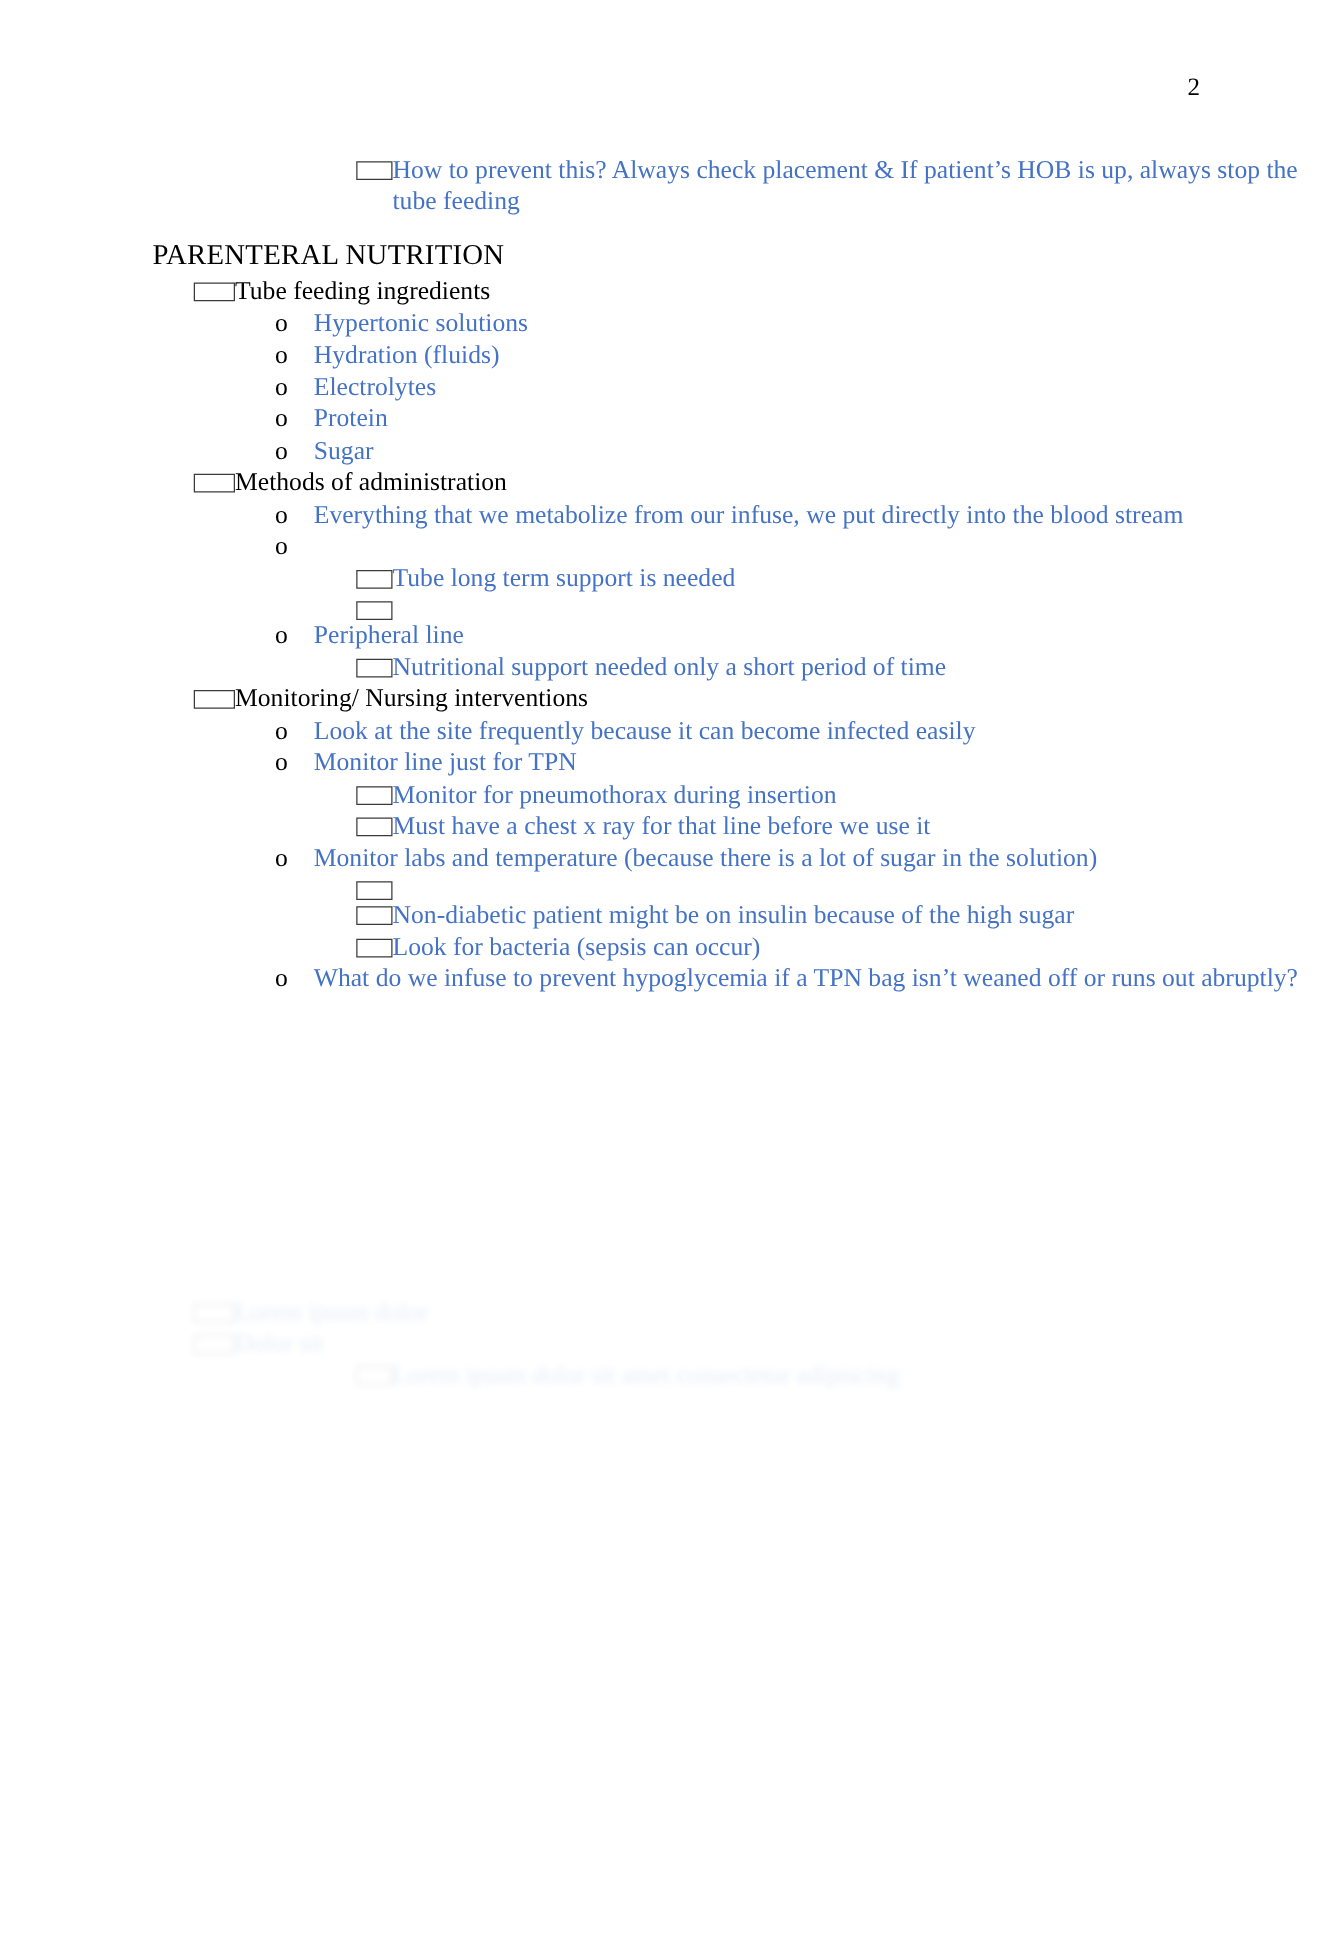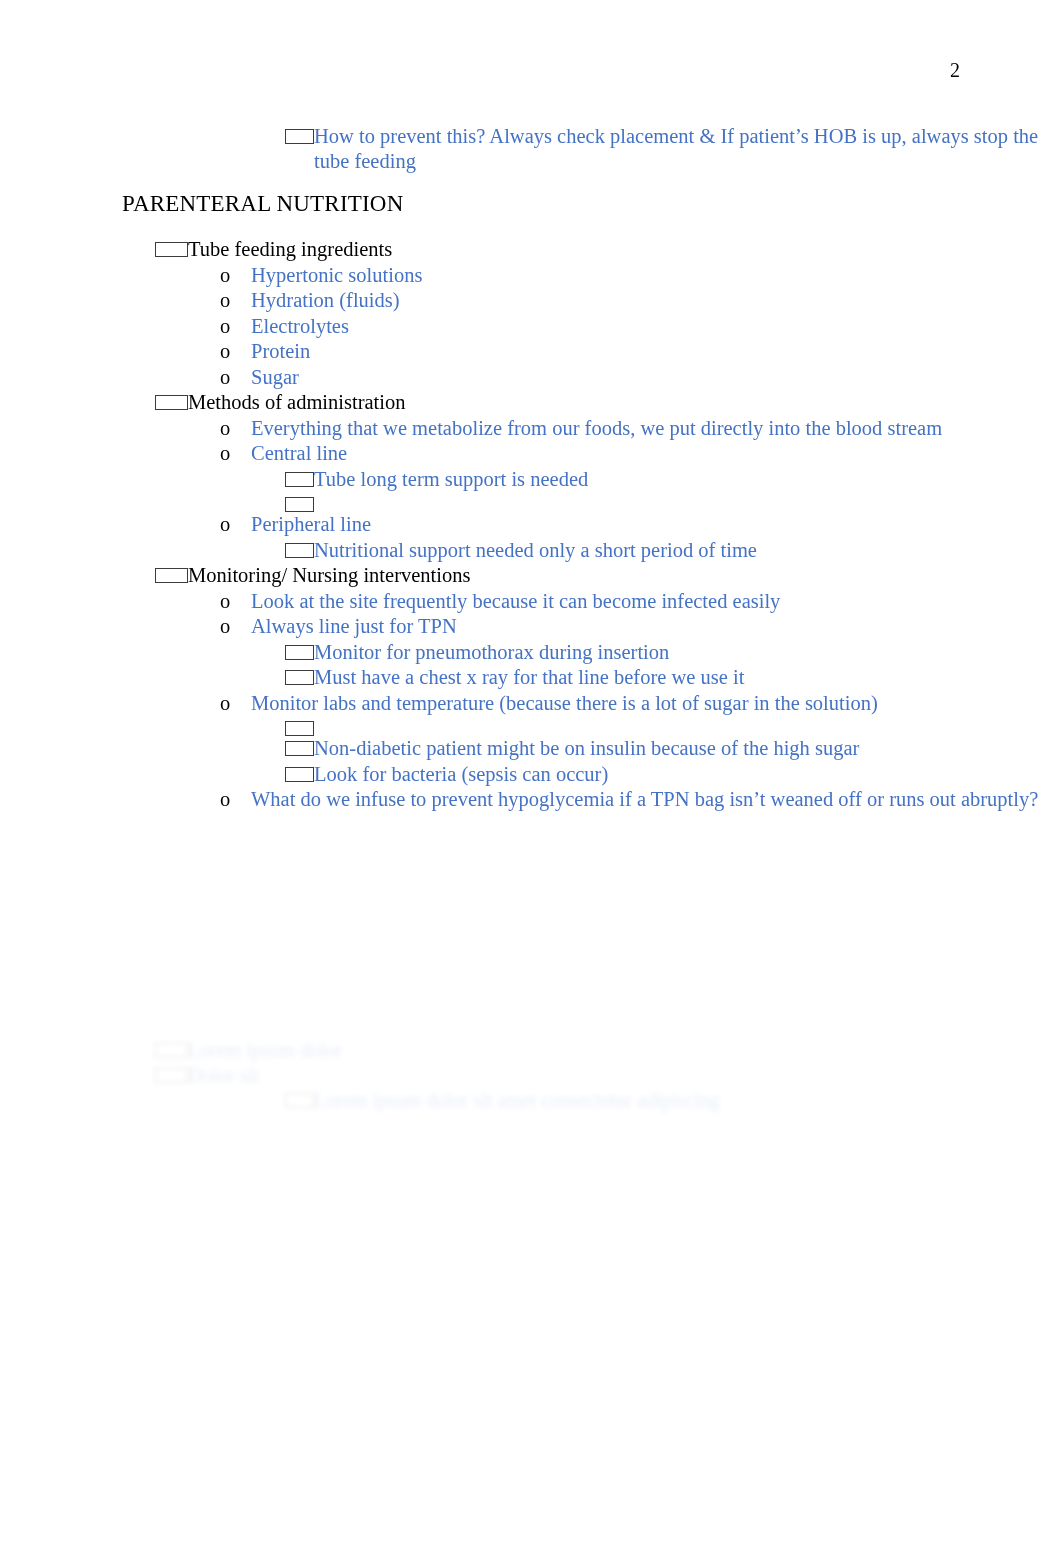--- a/index.html
+++ b/index.html
@@ -125,21 +125,21 @@
 
   <div class="outline topgroup" style="top:124px;">
     <div class="row lvl3">
       <span class="marker tofu"></span>
       <span class="txt">How to prevent this? Always check placement &amp; If patient’s HOB is up, always stop the tube feeding</span>
     </div>
   </div>
 
   <div class="heading" style="top:191px;">PARENTERAL NUTRITION</div>
 
-  <div class="outline" id="outline-root" style="top:237px;">
+  <div class="outline" id="outline-root" style="top:221px;">
       <div class="row lvl1">
         <span class="marker tofu"></span>
         <span class="txt black">Tube feeding ingredients</span>
       </div>
       <div class="row lvl2">
         <span class="marker circle-o">o</span>
         <span class="txt">Hypertonic solutions</span>
       </div>
       <div class="row lvl2">
         <span class="marker circle-o">o</span>
@@ -156,25 +156,24 @@
       <div class="row lvl2">
         <span class="marker circle-o">o</span>
         <span class="txt">Sugar</span>
       </div>
       <div class="row lvl1">
         <span class="marker tofu"></span>
         <span class="txt black">Methods of administration</span>
       </div>
       <div class="row lvl2">
         <span class="marker circle-o">o</span>
-        <span class="txt">Everything that we metabolize from our foods, we put directly into the blood stream</span>
-      </div>
-      <div class="row lvl2">
-        <span class="marker circle-o">o</span>
-        <span class="txt">Central line</span>
+        <span class="txt">Everything that we metabolize from our infuse, we put directly into the blood stream</span>
+      </div>
+      <div class="row lvl2">
+        <span class="marker circle-o">o</span>
       </div>
       <div class="row lvl3">
         <span class="marker tofu"></span>
         <span class="txt">Tube long term support is needed</span>
       </div>
       <div class="row lvl3">
         <span class="marker tofu"></span>
       </div>
       <div class="row lvl2">
         <span class="marker circle-o">o</span>
@@ -187,21 +186,21 @@
       <div class="row lvl1">
         <span class="marker tofu"></span>
         <span class="txt black">Monitoring/ Nursing interventions</span>
       </div>
       <div class="row lvl2">
         <span class="marker circle-o">o</span>
         <span class="txt">Look at the site frequently because it can become infected easily</span>
       </div>
       <div class="row lvl2">
         <span class="marker circle-o">o</span>
-        <span class="txt">Always line just for TPN</span>
+        <span class="txt">Monitor line just for TPN</span>
       </div>
       <div class="row lvl3">
         <span class="marker tofu"></span>
         <span class="txt">Monitor for pneumothorax during insertion</span>
       </div>
       <div class="row lvl3">
         <span class="marker tofu"></span>
         <span class="txt">Must have a chest x ray for that line before we use it</span>
       </div>
       <div class="row lvl2">

